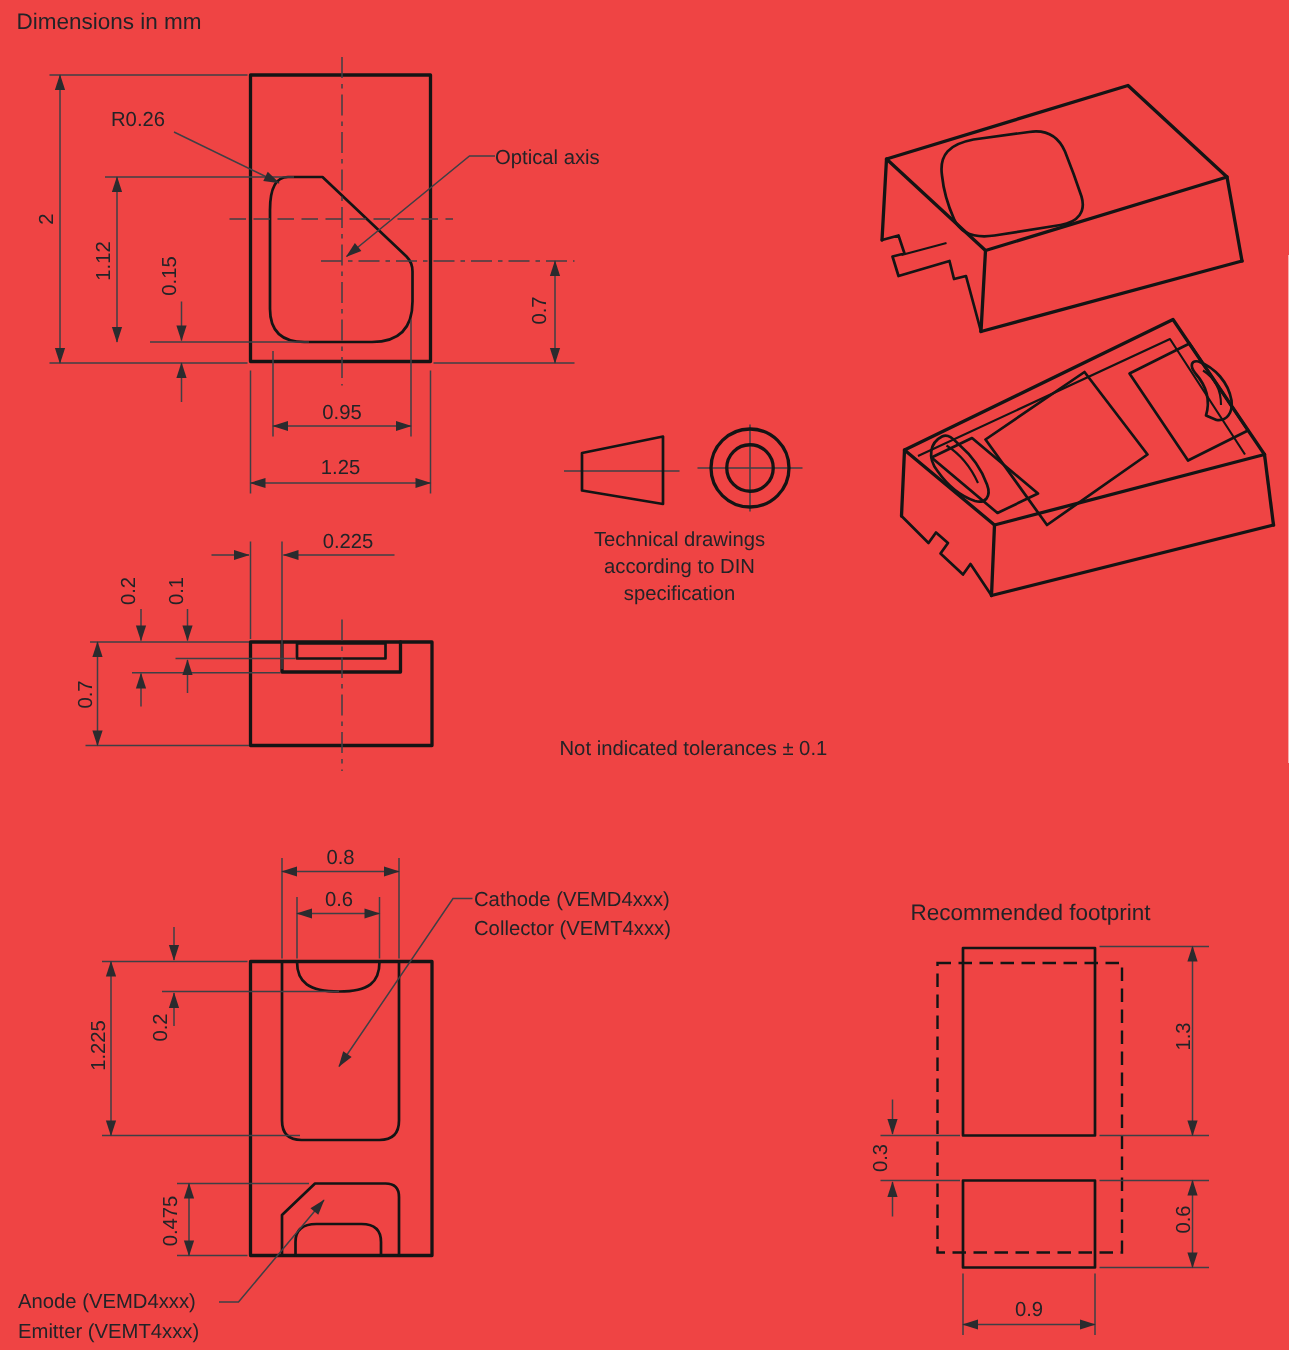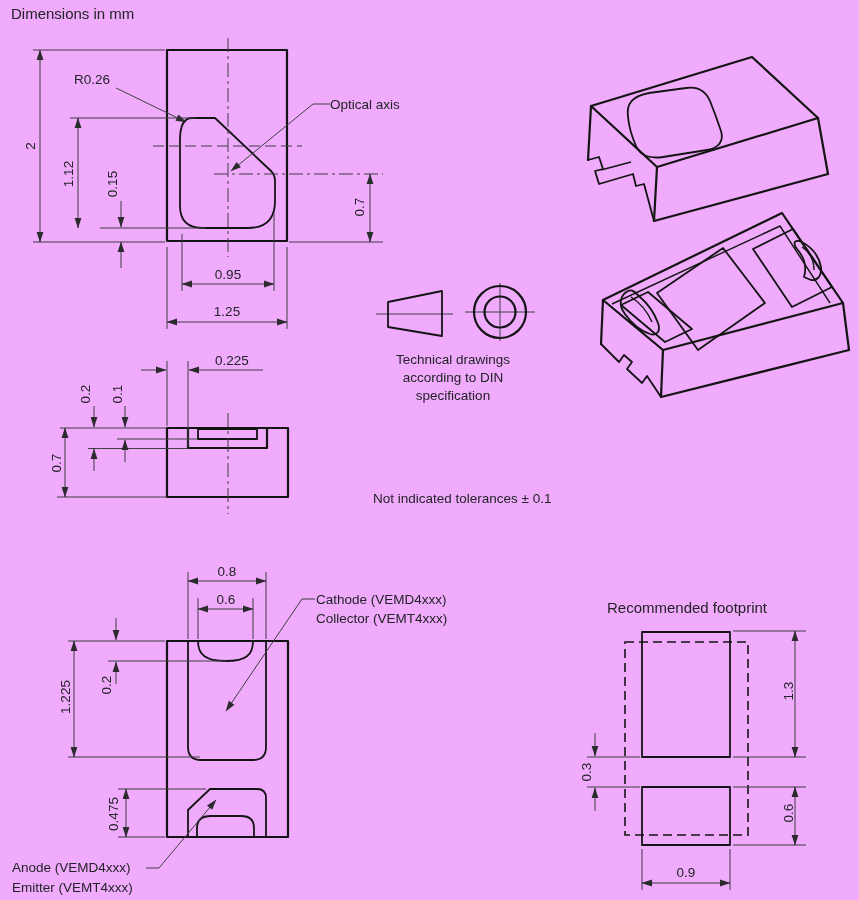--- a/index.html
+++ b/index.html
@@ -1,16 +1,16 @@
 <!DOCTYPE html>
 <html><head>
 <meta charset="utf-8">
 <style>
   html,body{margin:0;padding:0;background:#ffffff;}
-  .page{position:relative;width:859px;height:900px;background:#f0abfc;overflow:hidden;
+  .page{position:relative;width:859px;height:900px;background:#ef4444;overflow:hidden;
         font-family:"Liberation Sans", sans-serif;}
   svg{display:block;}
   .outline{stroke:#141414;stroke-width:2.2;fill:none;stroke-linejoin:round;stroke-linecap:round;}
   .detail{stroke:#141414;stroke-width:1.8;fill:none;stroke-linejoin:round;stroke-linecap:round;}
   .thin{stroke:#141414;stroke-width:1.4;fill:none;stroke-linejoin:round;}
   .dim{stroke:#3f3f44;stroke-width:1;fill:none;}
   .cl{stroke:#3f3f44;stroke-width:1;fill:none;stroke-dasharray:14 4 3 4;}
   .dash{stroke:#3f3f44;stroke-width:1;fill:none;stroke-dasharray:11 5;}
   .dashed-outline{stroke:#141414;stroke-width:1.6;fill:none;stroke-dasharray:9 5;}
   .t{font-size:13.5px;fill:#232327;}

